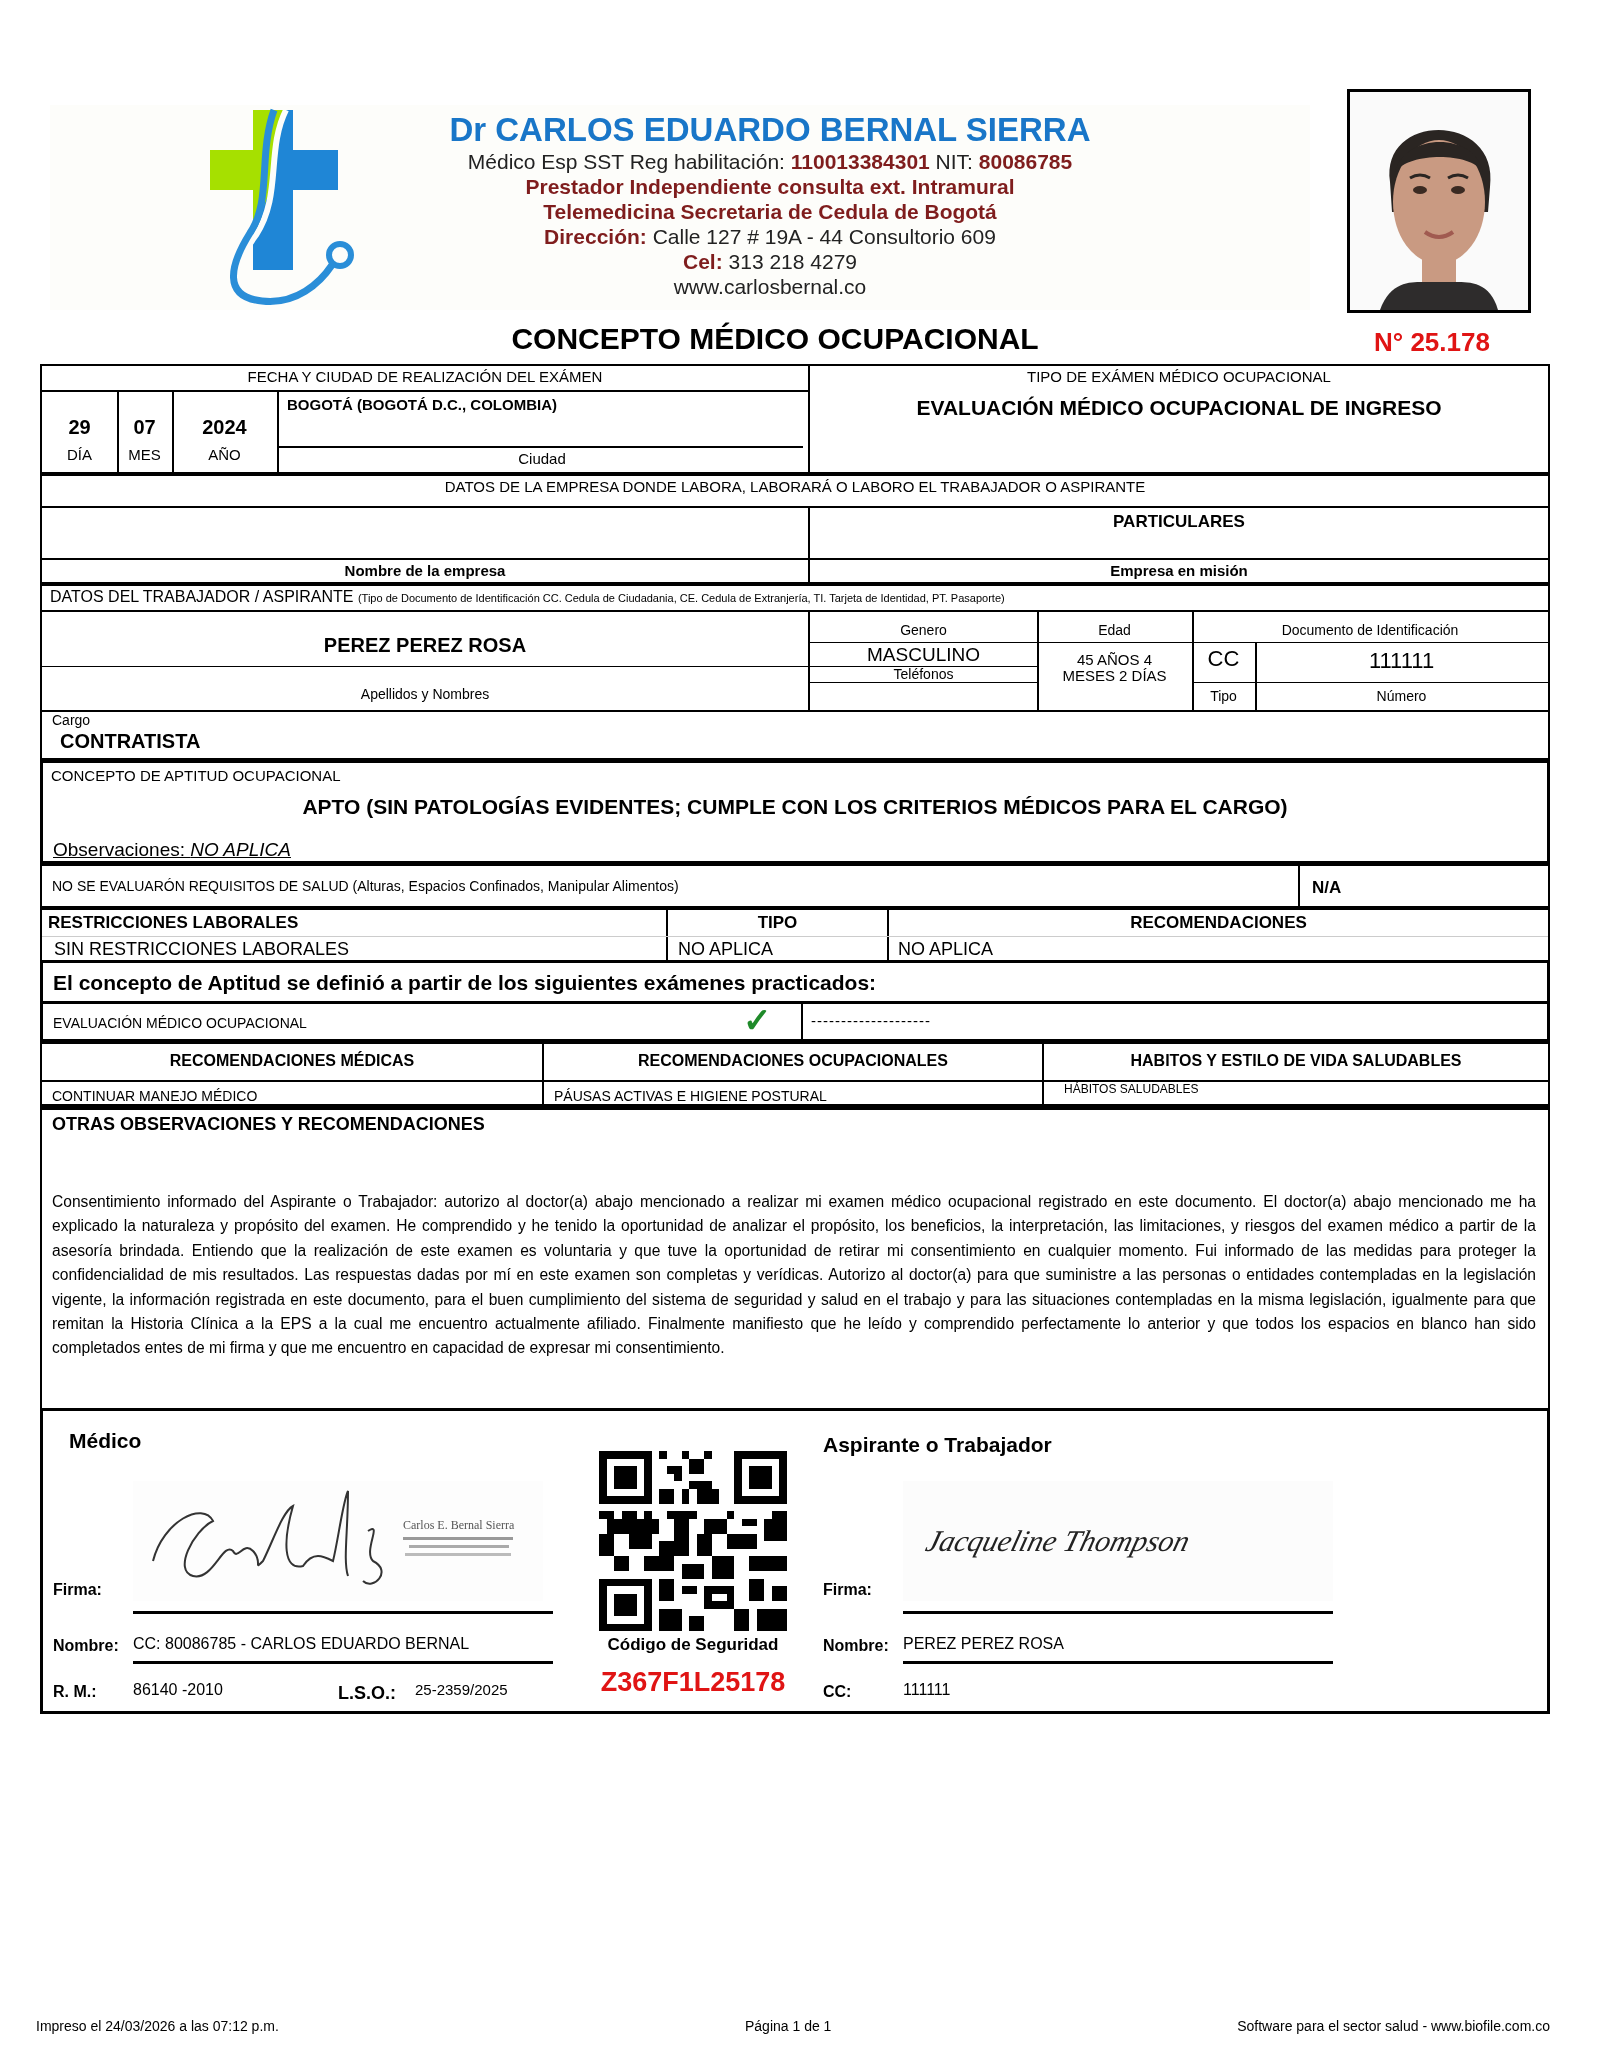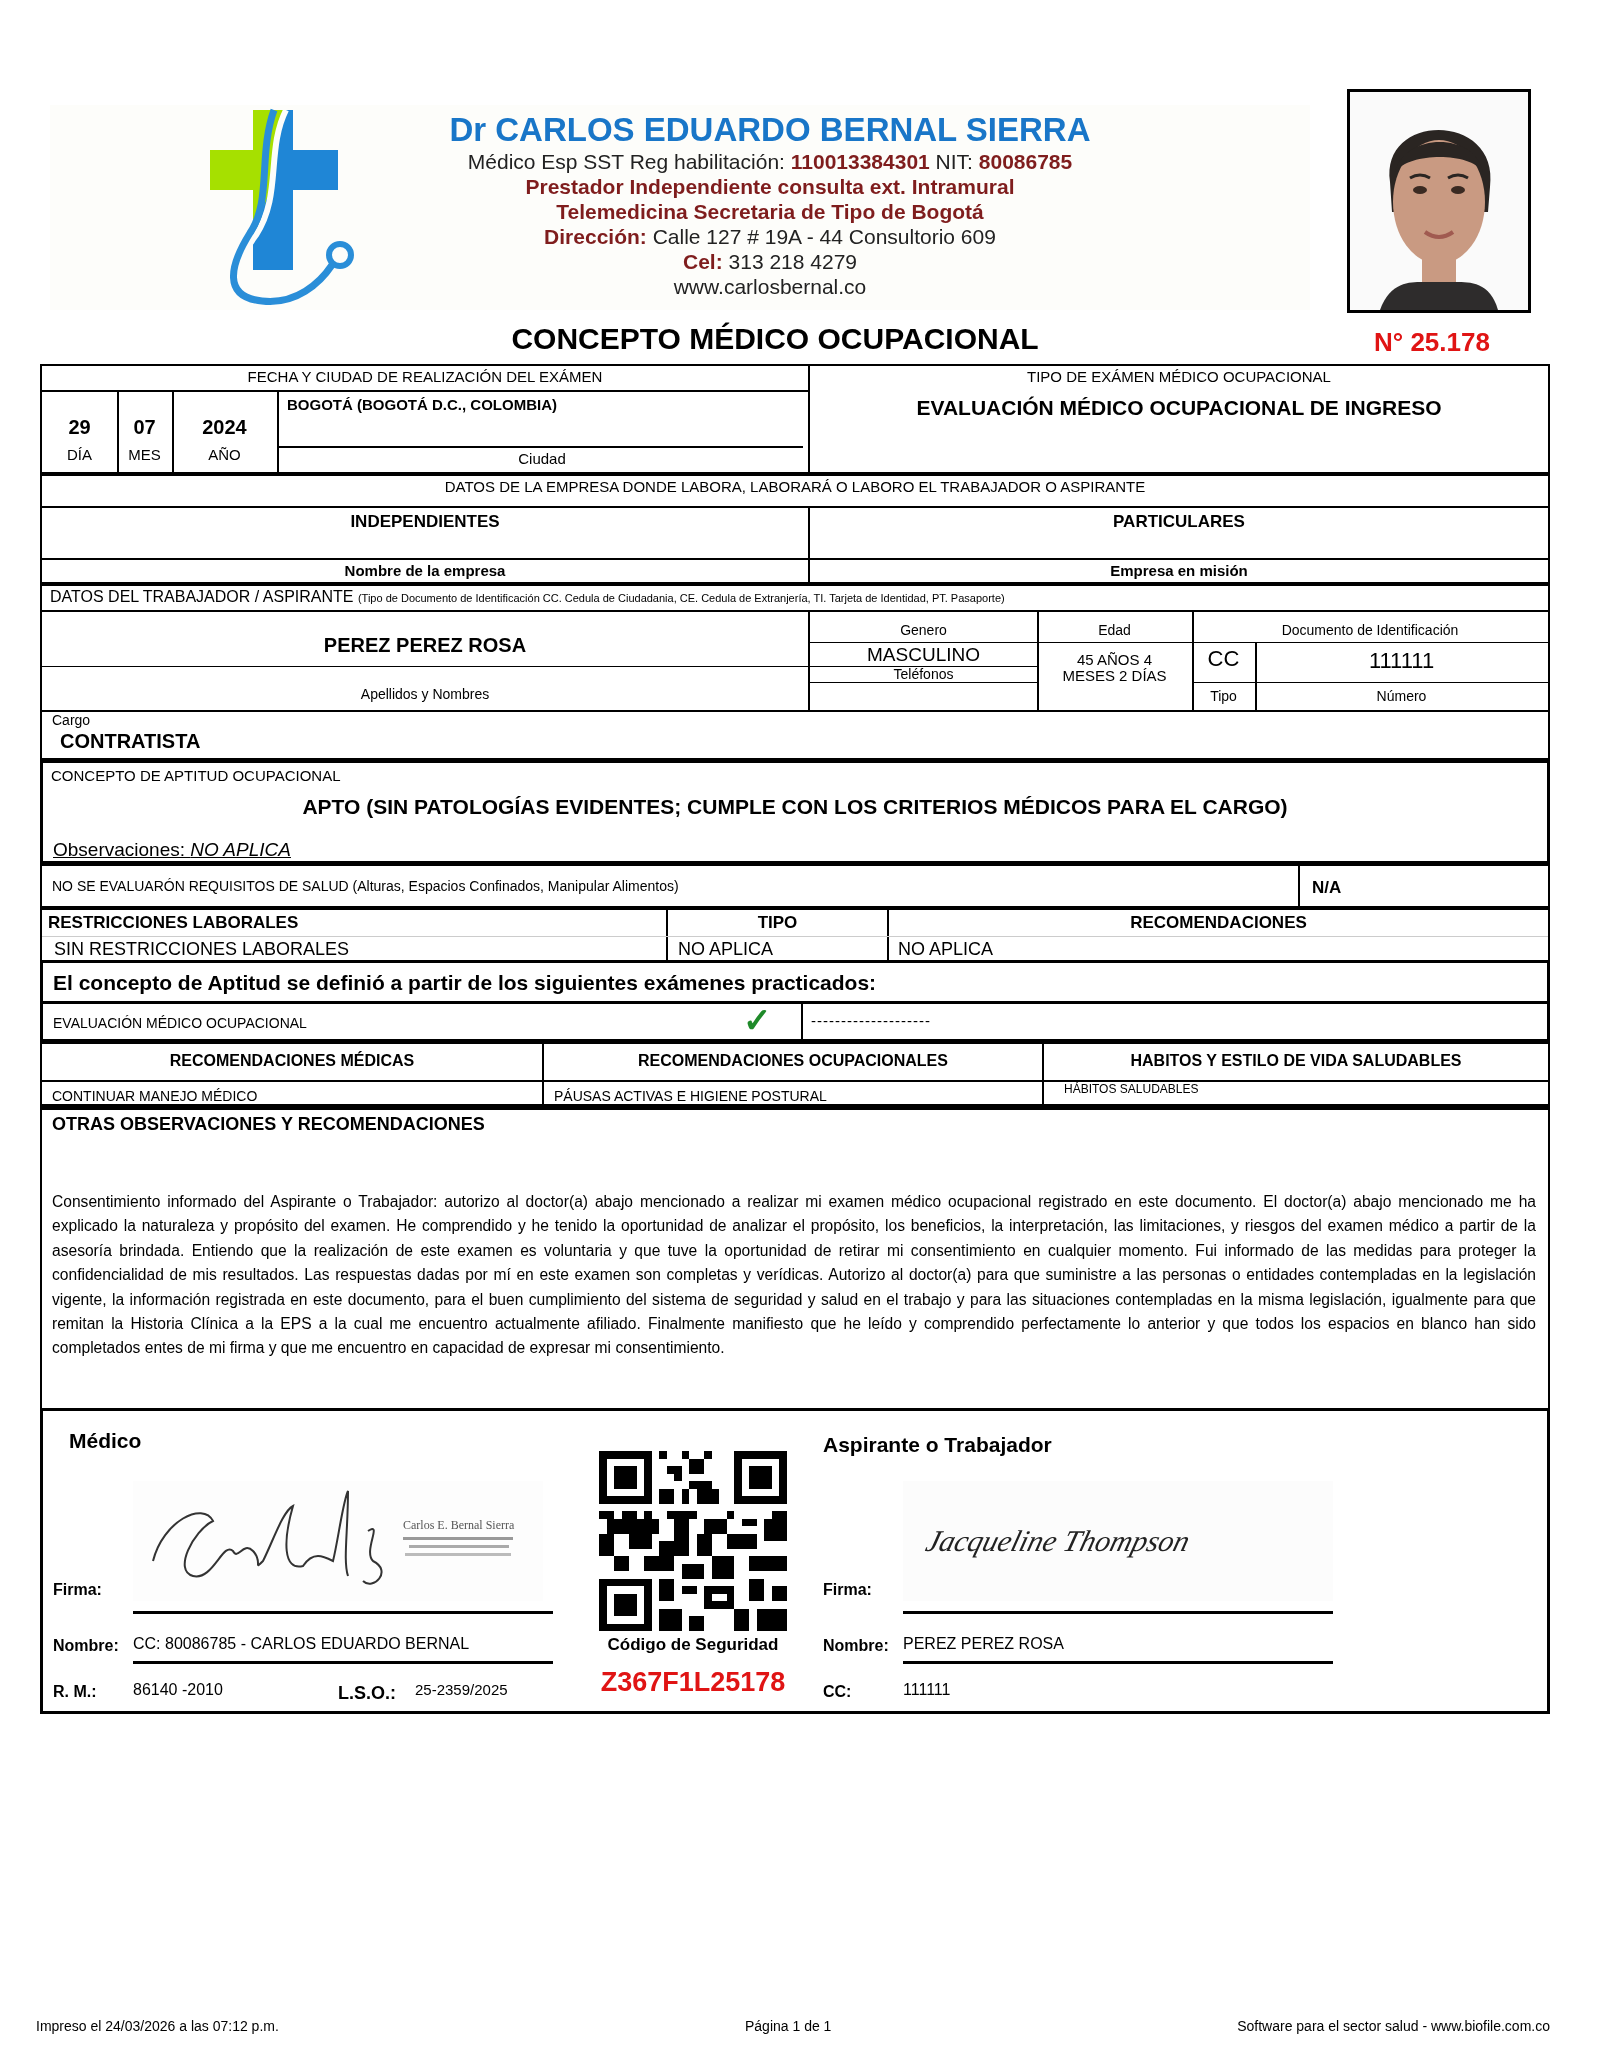--- a/index.html
+++ b/index.html
@@ -46,21 +46,21 @@
   </svg>
   <div id="hdr-text" class="abs">
     <div class="hdr-name">Dr CARLOS EDUARDO BERNAL SIERRA</div>
     <div class="hdr-line">
       <span>Médico Esp SST Reg habilitación:</span>
       <span class="blue">110013384301</span>
       <span>NIT:</span>
       <span class="blue">80086785</span>
     </div>
     <div class="hdr-line blue">Prestador Independiente consulta ext. Intramural</div>
-    <div class="hdr-line blue">Telemedicina Secretaria de Tipo de Bogotá</div>
+    <div class="hdr-line blue">Telemedicina Secretaria de Cedula de Bogotá</div>
     <div class="hdr-line">
       <span class="blue">Dirección:</span>
       <span>Calle 127 # 19A - 44 Consultorio 609</span>
     </div>
     <div class="hdr-line">
       <span class="blue">Cel:</span>
       <span>313 218 4279</span>
     </div>
     <div class="hdr-line">www.carlosbernal.co</div>
   </div>
@@ -102,21 +102,20 @@
   <div class="hline-thin" style="left:235px;top:80px;width:526px;height:2px;"></div>
   <div class="cell center lbl" style="left:235px;top:84px;width:530px;">Ciudad</div>
   <div class="cell center lbl" style="left:768px;top:2px;width:738px;">TIPO DE EXÁMEN MÉDICO OCUPACIONAL</div>
   <div class="cell center bold" style="left:768px;top:30px;width:738px;font-size:21px;">EVALUACIÓN MÉDICO OCUPACIONAL DE INGRESO</div>
 </div>
 
 <div class="abs frame" style="top:474px;height:110px;">
   <div class="cell center lbl" style="left:0;top:2px;width:1506px;">DATOS DE LA EMPRESA DONDE LABORA, LABORARÁ O LABORO EL TRABAJADOR O ASPIRANTE</div>
   <div class="hline" style="left:0;top:30px;width:1506px;"></div>
   <div class="vline" style="left:766px;top:30px;height:76px;"></div>
-  <div class="cell center bold lbl" style="left:0;top:36px;width:766px;font-size:17px;">INDEPENDIENTES</div>
   <div class="cell center bold lbl" style="left:768px;top:36px;width:738px;font-size:17px;">PARTICULARES</div>
   <div class="hline" style="left:0;top:82px;width:1506px;"></div>
   <div class="cell center bold lbl" style="left:0;top:86px;width:766px;">Nombre de la empresa</div>
   <div class="cell center bold lbl" style="left:768px;top:86px;width:738px;">Empresa en misión</div>
 </div>
 
 <div class="abs frame" style="top:584px;height:128px;">
   <div class="cell" style="left:8px;top:2px;">
     <span style="font-size:16px;">DATOS DEL TRABAJADOR / ASPIRANTE</span>
     <span style="font-size:11px;">(Tipo de Documento de Identificación CC. Cedula de Ciudadania, CE. Cedula de Extranjería, TI. Tarjeta de Identidad, PT. Pasaporte)</span>

